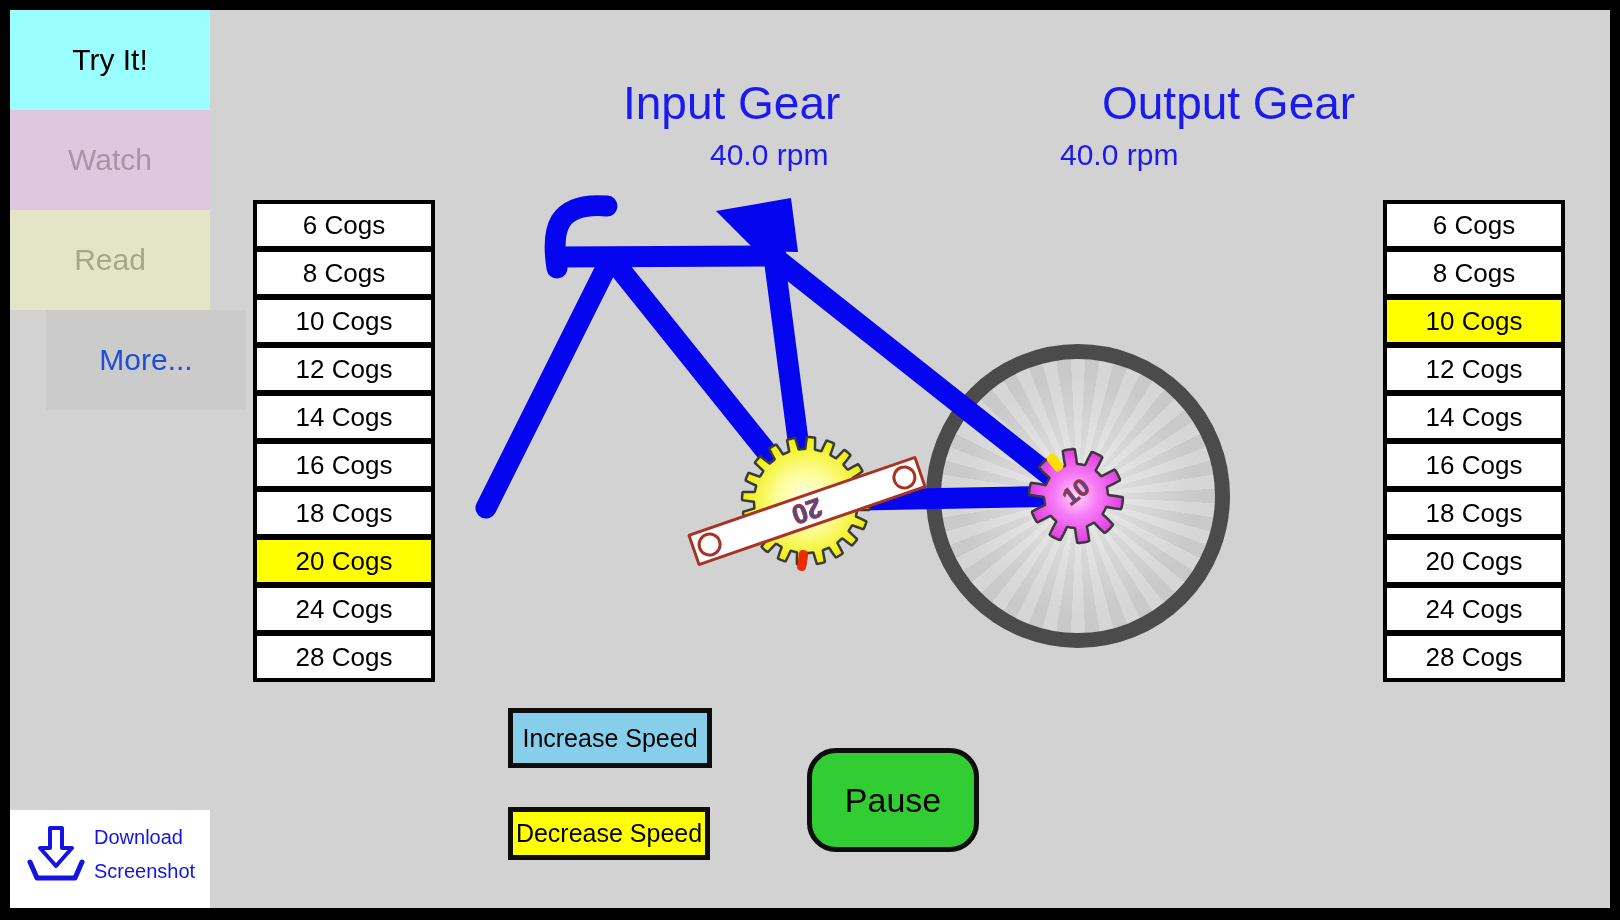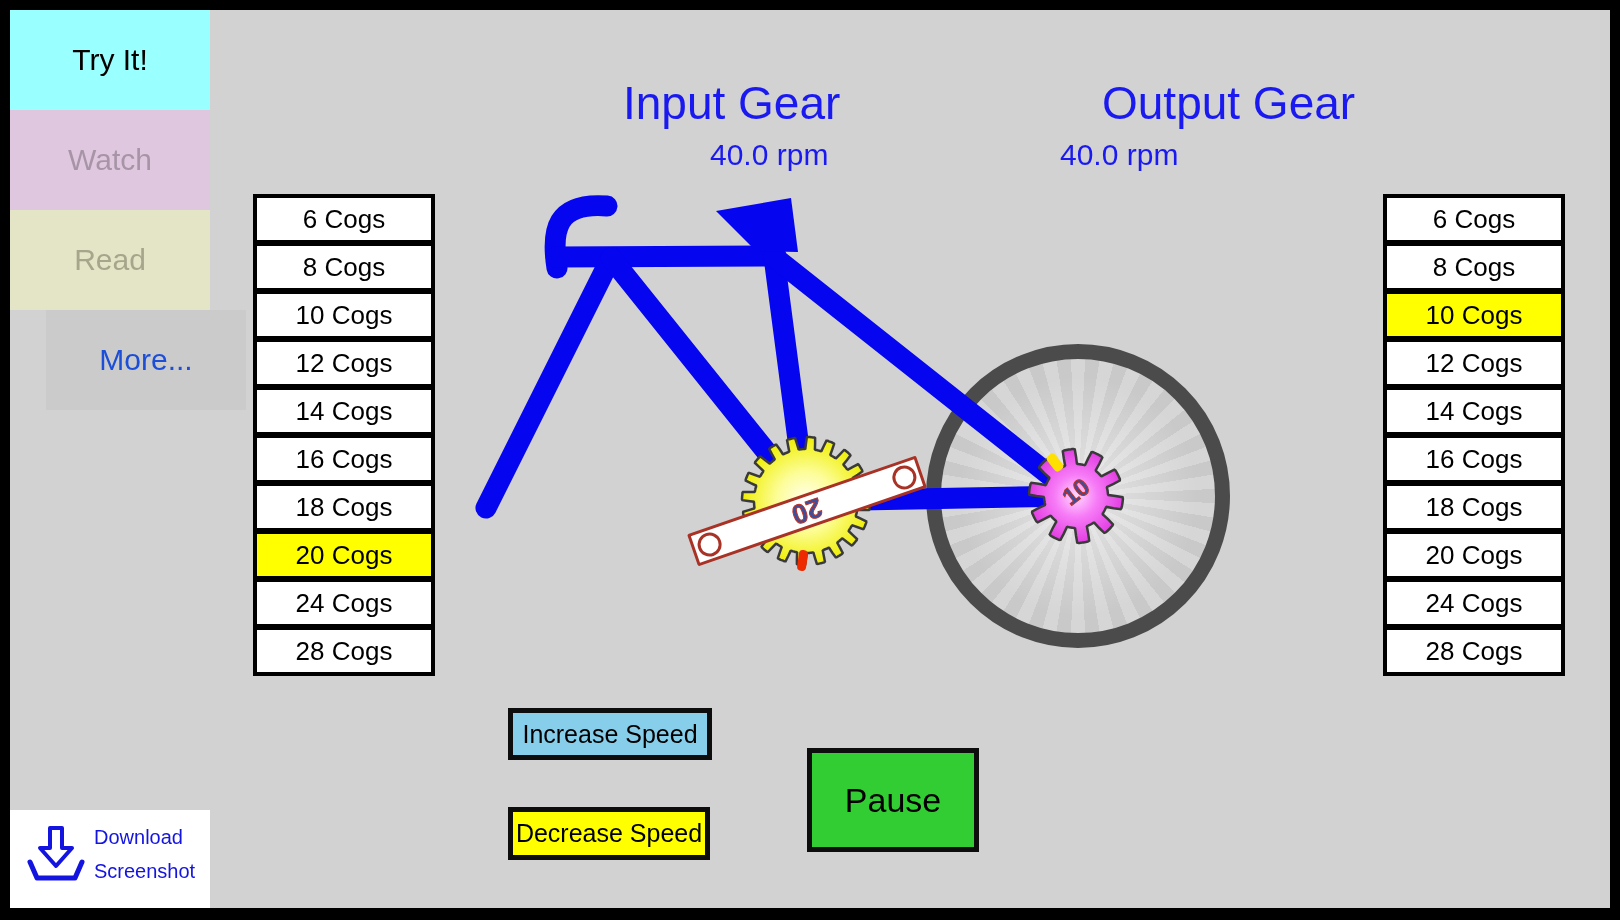--- a/index.html
+++ b/index.html
@@ -13,34 +13,34 @@
   .tab0{top:0;background:#99FFFF;color:#000;}
   .tab1{top:100px;background:#DFC8DF;color:#A795A7;}
   .tab2{top:200px;background:#E4E4C6;color:#A6A68C;}
   .tab3{top:300px;background:#CBCBCB;color:#1d4ed8;margin-left:36px;}
 
   
   .gear-title{position:absolute;color:#1A1AF0;font-size:46px;white-space:nowrap;}
   .gear-rpm{position:absolute;color:#1A1AF0;font-size:30px;white-space:nowrap;}
 
   
-  .coglist{position:absolute;top:184px;width:182px;background:#000;padding:4px;
+  .coglist{position:absolute;top:190px;width:182px;background:#000;padding:4px;
            box-sizing:border-box;display:flex;flex-direction:column;gap:6px;}
   .coglist .row{background:#fff;height:42px;line-height:42px;text-align:center;
                 font-size:26px;color:#000;cursor:pointer;}
   .coglist .row.selected{background:#FFFF00;}
   .coglist-left{left:243px;}
   .coglist-right{left:1373px;}
 
   
   .btn{position:absolute;box-sizing:border-box;border:5px solid #0d0d0d;display:flex;
        align-items:center;justify-content:center;color:#000;cursor:pointer;}
-  .btn-increase{left:498px;top:698px;width:204px;height:52px;background:#87CEEB;font-size:25px;}
+  .btn-increase{left:498px;top:698px;width:204px;height:60px;background:#87CEEB;font-size:25px;}
   .btn-decrease{left:498px;top:797px;width:202px;height:53px;background:#FFFF00;font-size:25px;}
-  .btn-pause{left:797px;top:738px;width:172px;height:104px;background:#32CD32;font-size:34px;}
+  .btn-pause{left:797px;top:738px;width:172px;height:104px;background:#32CD32;font-size:34px;border-radius:29px;}
 
   
   .download{position:absolute;left:0;top:800px;width:200px;height:98px;background:#fff;cursor:pointer;}
   .download .txt{position:absolute;left:84px;color:#1414E0;font-size:20px;white-space:nowrap;}
   .download .l1{top:16px;} .download .l2{top:50px;}
 
   
   .wheel{position:absolute;left:916px;top:334px;width:304px;height:304px;border-radius:50%;
          box-sizing:border-box;border:15px solid #4B4B4B;
          background:repeating-conic-gradient(from 3deg,#C9C9C9 0deg 6deg,#D6D6D6 6deg 12deg);z-index:1;}

